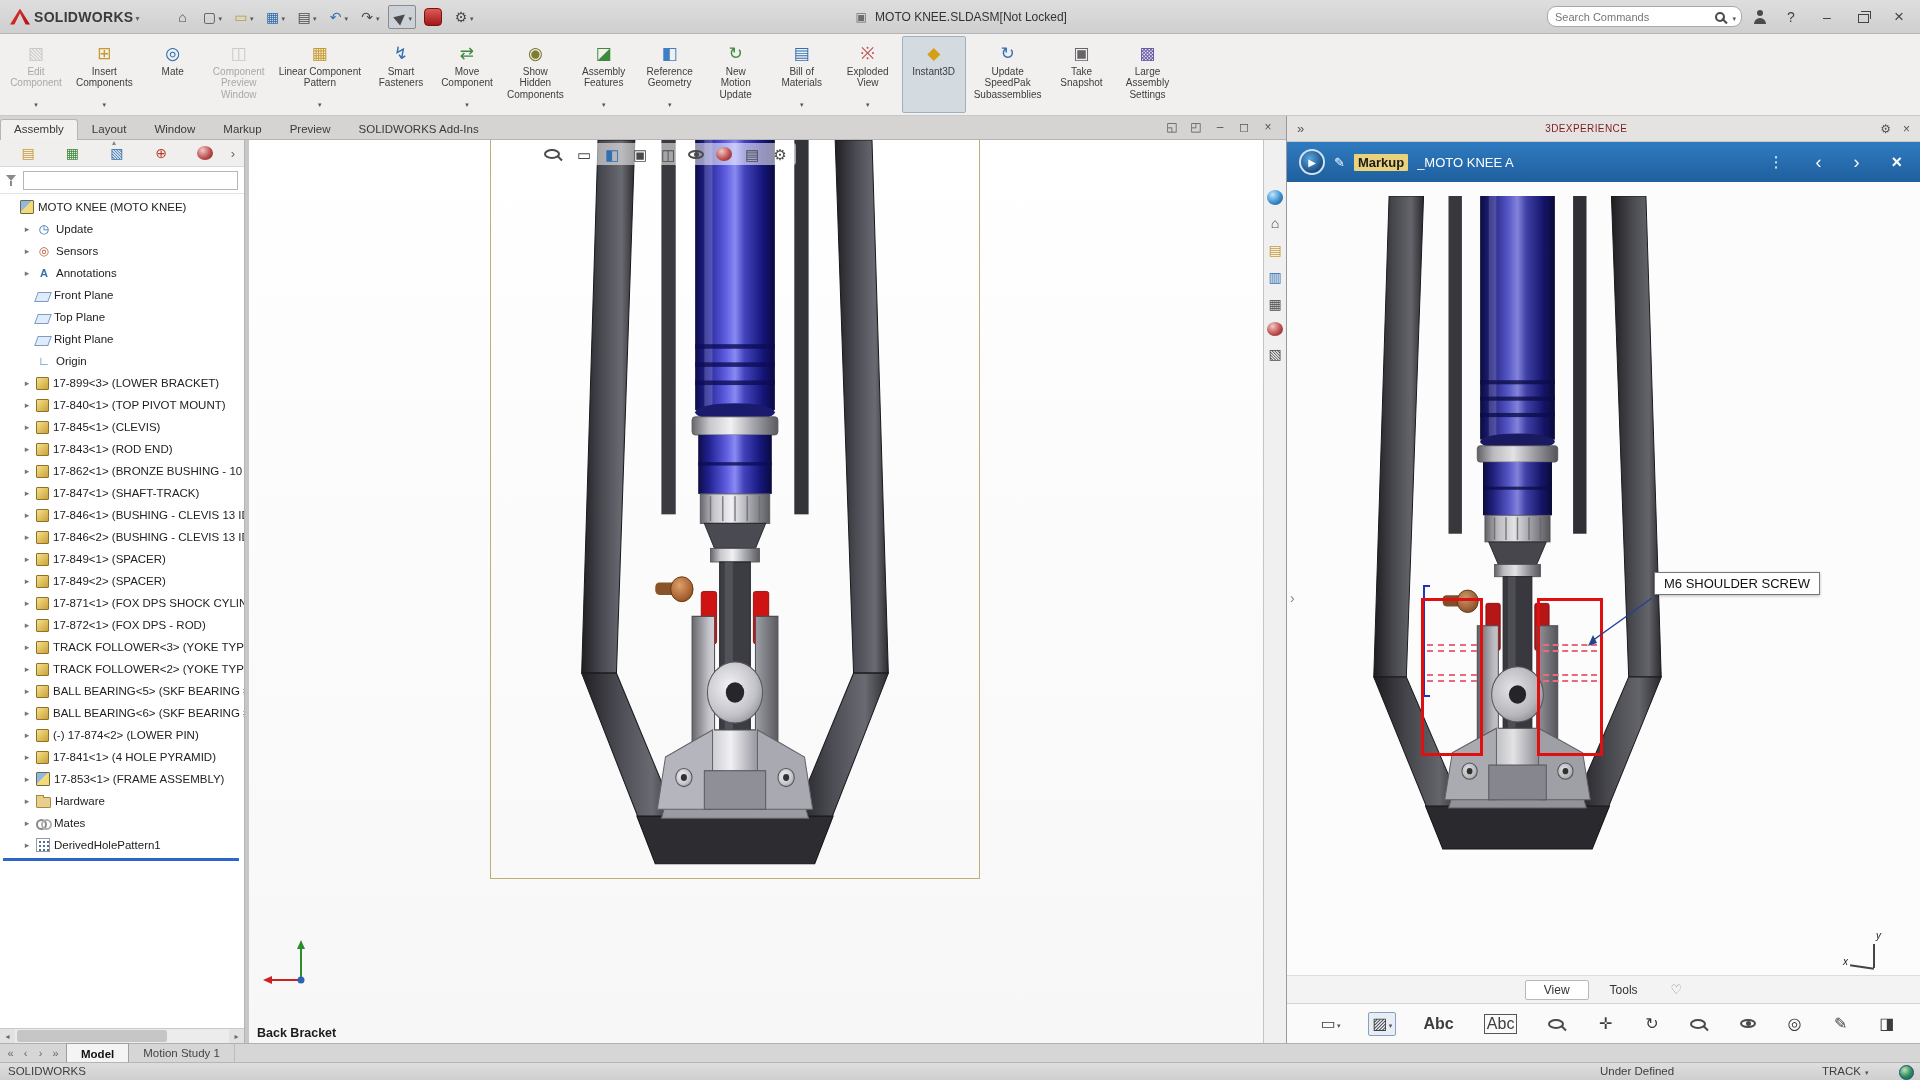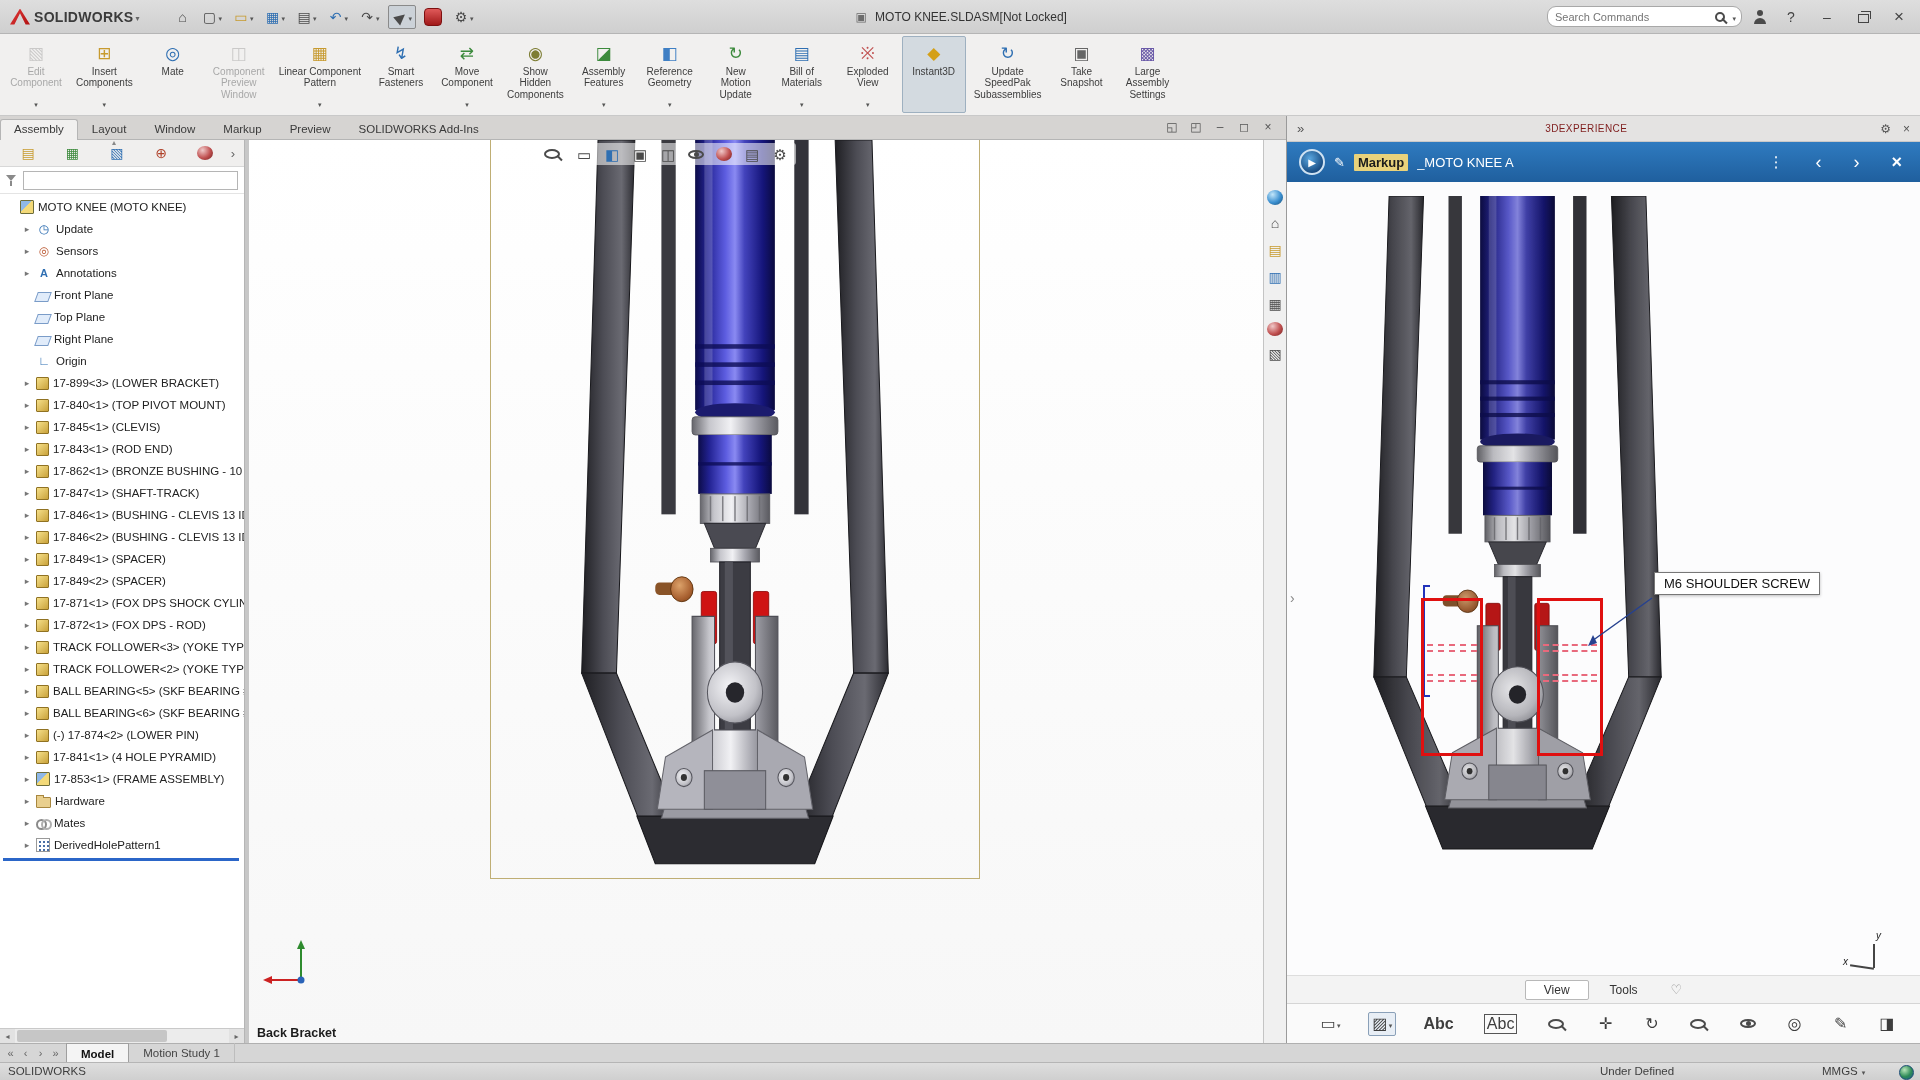--- a/index.html
+++ b/index.html
@@ -927,17 +927,17 @@
 
         <div class="btab">
           <span>Motion Study 1</span>
         </div>
       </div>
   </div>
 
   <div class="statusbar">
     <span class="sb-app">SOLIDWORKS</span>
     <span class="sb-state">Under Defined</span>
-    <span class="sb-units">MMGS</span>
+    <span class="sb-units">TRACK</span>
     <span class="i-globe sb-globe"></span>
   </div>
 
 </div>
 
 </body></html>

